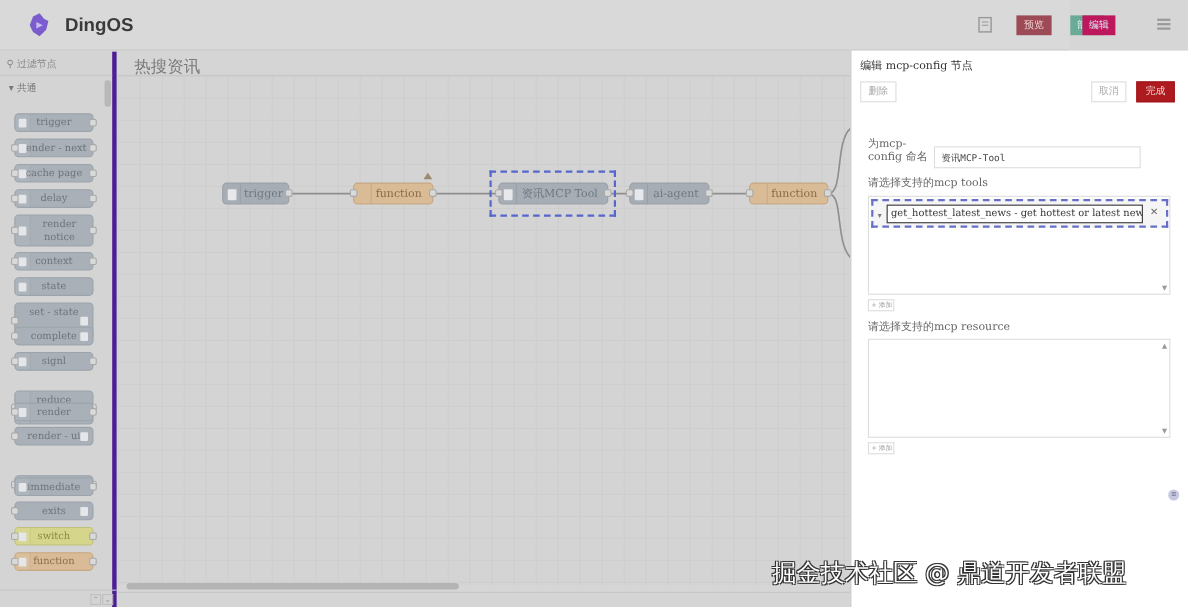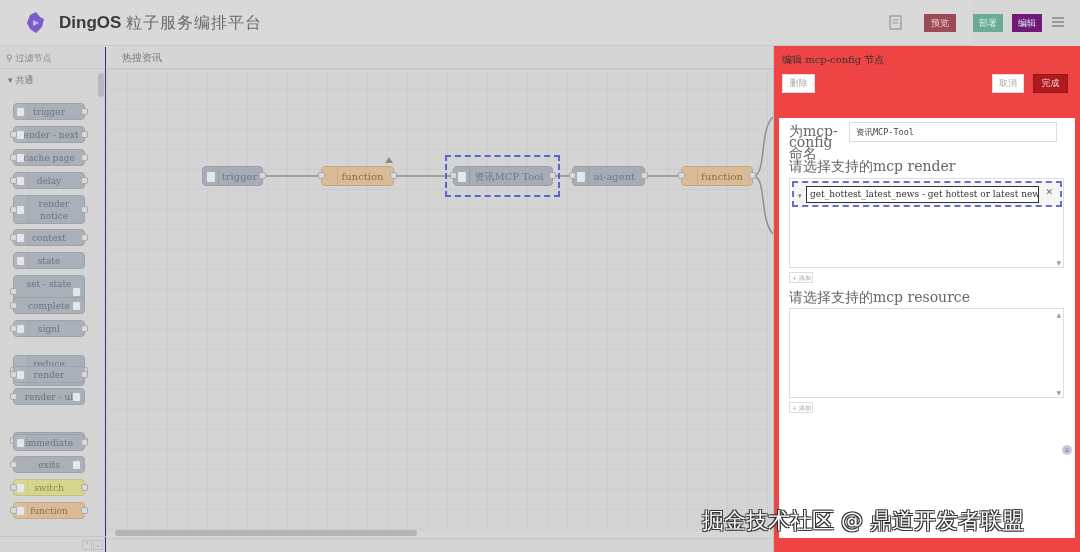--- a/index.html
+++ b/index.html
@@ -8,73 +8,73 @@
 
     
     .header { position: absolute; left: 0; top: 0; width: 972px; height: 46px; background: #d9d9d9; border-bottom: 1px solid #c8c8c8; }
     .logo { position: absolute; left: 24px; top: 11px; width: 22px; height: 24px; }
     .brand { position: absolute; left: 59px; top: 13px; font-family: "Liberation Sans", sans-serif; font-weight: bold; font-size: 17px; color: #3a3a3a; }
     .subtitle { position: absolute; left: 126px; top: 13px; font-size: 16px; color: #6a6a6a; letter-spacing: 1px; }
     .hdr-icon { position: absolute; left: 889px; top: 15px; width: 14px; height: 16px; }
     .hbtn { position: absolute; top: 14px; height: 18px; font-size: 9px; color: #f0d0d0; border: none; text-align: center; line-height: 18px; }
     .hbtn.red { left: 924px; width: 32px; background: #9c4a55; }
     .hbtn.green { left: 973px; width: 30px; background: #6aaa96; color: #d7efe6; }
-    .hbtn.blue { left: 1012px; width: 30px; background: #701a75; color: #d9ebf8; }
+    .hbtn.blue { left: 984px; width: 30px; background: #be185d; color: #d9ebf8; }
     .hamburger { position: absolute; left: 1052px; top: 17px; width: 12px; height: 11px; }
     .hamburger span { display: block; height: 2px; background: #9a9a9a; margin-bottom: 2px; }
 
     
-    .palette { position: absolute; left: 0; top: 47px; width: 106px; height: 505px; background: #d4d4d4; border-right: 1px solid #4c1d95; }
+    .palette { position: absolute; left: 0; top: 47px; width: 106px; height: 505px; background: #d4d4d4; border-right: 4px solid #4c1d95; }
     .filter { height: 22px; border-bottom: 1px solid #c8c8c8; font-size: 9px; color: #8a8a8a; padding: 5px 6px; }
     .cat { height: 22px; font-size: 9px; color: #777; padding: 5px 8px; }
     .pscroll { position: absolute; right: 1px; top: 26px; width: 6px; height: 24px; background: #b8b8b8; border-radius: 3px; }
     .pnode { position: absolute; left: 13px; width: 72px; border-radius: 4px; background: #a9b0b8; border: 1px solid #9ba3ab; font-size: 9px; color: #6d747c; text-align: center; }
     .pnode.yellow { background: #d5d58c; border-color: #c0c07a; color: #8a8a48; }
     .pnode.orange { background: #d9bc97; border-color: #c6a881; color: #8b6e4d; }
     .pnode .pi { position: absolute; left: 0; top: 0; bottom: 0; width: 14px; border-right: 1px solid rgba(0,0,0,0.06); background: rgba(255,255,255,0.05); }
     .pnode .pi i { position: absolute; left: 3px; top: 50%; width: 7px; height: 8px; margin-top: -4px; background: #e4e6e9; border-radius: 1px; }
     .pnode .pr { position: absolute; right: 0; top: 0; bottom: 0; width: 14px; }
     .pnode .pr i { position: absolute; left: 3px; top: 50%; width: 7px; height: 8px; margin-top: -4px; background: #e4e6e9; border-radius: 1px; }
     .port { position: absolute; top: 50%; width: 7px; height: 7px; margin-top: -4px; background: #d9d9d9; border: 1px solid #a9a9a9; border-radius: 2px; }
     .port.l { left: -4px; } .port.r { right: -4px; }
     .pnode .lbl { display: block; }
     .palette-bottom { position: absolute; left: 0; bottom: 0; width: 106px; height: 16px; border-top: 1px solid #c5c5c5; }
     .palette-bottom .pb { position: absolute; top: 3px; width: 10px; height: 10px; border: 1px solid #c0c0c0; font-size: 7px; line-height: 8px; text-align: center; color: #999; }
 
     
     .tabs { position: absolute; left: 107px; top: 47px; width: 666px; height: 22px; background: #d5d5d5; border-bottom: 1px solid #c6c6c6; }
-    .tab { position: absolute; left: 15px; top: 4px; font-size: 10px; color: #7a7a7a; }
+    .tab { position: absolute; left: 15px; top: 4px; font-size: 15px; color: #7a7a7a; }
     .workspace { position: absolute; left: 107px; top: 69px; width: 666px; height: 463px;
       background-color: #d4d4d4;
       background-image: linear-gradient(#cdcdcd 1px, transparent 1px), linear-gradient(90deg, #cdcdcd 1px, transparent 1px);
       background-size: 20px 20px; }
     .hscroll { position: absolute; left: 115px; top: 530px; width: 302px; height: 6px; background: #b4b4b4; border-radius: 3px; }
     .ws-footer { position: absolute; left: 107px; top: 538px; width: 666px; height: 14px; background: #d5d5d5; border-top: 1px solid #c6c6c6; }
 
     .node { position: absolute; height: 20px; border-radius: 4px; font-size: 10px; text-align: center; line-height: 19px; }
     .node.gray { background: #a6adb5; border: 1px solid #98a0a8; color: #6f7780; }
     .node.orange { background: #d9bb95; border: 1px solid #c5a680; color: #8a6c4a; }
     .node .ni { position: absolute; left: 0; top: 0; bottom: 0; width: 16px; border-right: 1px solid rgba(0,0,0,0.08); }
     .node .ni i { position: absolute; left: 4px; top: 5px; width: 8px; height: 10px; background: #e6e8eb; border-radius: 1px; }
     .warn { position: absolute; width: 0; height: 0; border-left: 4px solid transparent; border-right: 4px solid transparent; border-bottom: 6px solid #9a8a70; }
     .selbox { position: absolute; border: 2px dashed #5566cc; }
 
     
-    .editor { position: absolute; left: 773px; top: 46px; width: 307px; height: 506px; background: #ef4444; border-left: 1px solid #c2c2c2; }
+    .editor { position: absolute; left: 773px; top: 46px; width: 307px; height: 506px; background: #ffffff; border-left: 1px solid #c2c2c2; }
     .ed-title { position: absolute; left: 8px; top: 7px; font-size: 10px; color: #333; }
     .ed-btn { position: absolute; height: 19px; font-size: 9px; line-height: 17px; text-align: center; border: 1px solid #ddd; background: #fff; color: #aaa; }
     .ed-btn.del { left: 8px; top: 28px; width: 33px; }
     .ed-btn.cancel { left: 218px; top: 28px; width: 32px; }
     .ed-btn.done { left: 259px; top: 28px; width: 35px; background: #ad1b1f; border-color: #9e1519; color: #f7d6d6; }
     .ed-tabs { position: absolute; left: 5px; top: 52px; width: 296px; height: 20px; border-bottom: 1px solid #ddd; }
     .ed-tab { position: absolute; left: 2px; top: 0; width: 118px; height: 21px; background: #fff; border: 1px solid #ddd; border-bottom: none; font-size: 9px; color: #444; padding: 4px 6px; }
     .ed-ticon { position: absolute; top: 2px; width: 16px; height: 16px; border: 1px solid #ddd; background: #fff; font-size: 9px; line-height: 14px; text-align: center; color: #777; }
     .ed-body { position: absolute; left: 5px; top: 72px; width: 296px; height: 420px; background: #fff; }
-    .f-label { position: absolute; font-size: 14px; color: #666; line-height: 11px; }
-    .f-input { position: absolute; left: 70px; top: 4px; width: 208px; height: 20px; border: 1px solid #ddd; background: #fff; font-family: "DejaVu Sans Mono", monospace; font-size: 8.5px; color: #444; padding: 4px 6px; }
+    .f-label { position: absolute; font-size: 10px; color: #666; line-height: 11px; }
+    .f-input { position: absolute; left: 70px; top: 15px; width: 188px; height: 20px; border: 1px solid #ddd; background: #fff; font-family: "DejaVu Sans Mono", monospace; font-size: 8.5px; color: #444; padding: 4px 6px; }
     .listbox { position: absolute; left: 10px; width: 275px; border: 1px solid #ddd; background: #fff; }
     .tool-row { position: absolute; left: 2px; top: 2px; width: 270px; height: 26px; border: 2px dashed #6570c6; background: #f5f5f5; }
     .tool-row .grip { position: absolute; left: 4px; top: 9px; font-size: 7px; color: #777; }
     .tool-select { position: absolute; left: 12px; top: 3px; width: 233px; height: 17px; border: 1px solid #333; background: #fff; font-size: 9px; color: #333; line-height: 15px; padding: 0 3px; white-space: nowrap; overflow: hidden; }
     .tool-remove { position: absolute; right: 7px; top: 4px; font-size: 9px; color: #666; }
     .sb-arrow { position: absolute; right: 2px; font-size: 6px; color: #999; }
     .add-btn { position: absolute; left: 10px; height: 11px; width: 24px; border: 1px solid #ddd; background: #fff; font-size: 6px; line-height: 9px; color: #999; padding-left: 2px; }
     .side-badge { position: absolute; left: 1062px; top: 445px; width: 10px; height: 10px; border-radius: 50%; background: #c5c8e0; font-size: 6px; text-align: center; line-height: 10px; color: #556; }
     .ed-footer { position: absolute; left: 5px; top: 488px; width: 296px; height: 18px; background: #f0f0f0; border-top: 1px solid #e0e0e0; }
     .enable-btn { position: absolute; left: 4px; top: 2px; width: 40px; height: 13px; border: 1px solid #ddd; background: #fafafa; font-size: 7px; color: #888; line-height: 11px; padding-left: 4px; }
@@ -83,21 +83,20 @@
   </style>
 </head>
 <body>
 
 <div class="header">
   <svg class="logo" viewBox="0 0 22 24">
     <path d="M6 4 L12 1 L16 6 L20 8 L18 16 L12 22 L6 18 L3 12 Z" fill="#7a5ccf"></path>
     <path d="M9 9 L15 12 L9 15 Z" fill="#c9b8f2"></path>
   </svg>
   <span class="brand">DingOS</span>
-  <span class="subtitle">粒子服务编排平台</span>
   <svg class="hdr-icon" viewBox="0 0 14 16">
     <rect x="1" y="1" width="11" height="13" fill="none" stroke="#999" stroke-width="1.3"></rect>
     <line x1="3.5" y1="5" x2="9.5" y2="5" stroke="#999"></line>
       <line x1="3.5" y1="8" x2="9.5" y2="8" stroke="#999"></line>
   </svg>
   <div class="hbtn red">预览</div>
   <div class="hbtn green">部署</div>
   <div class="hbtn blue">编辑</div>
   <div class="hamburger">
       <span></span>
@@ -317,21 +316,21 @@
   <div class="ed-title">编辑 mcp-config 节点</div>
   <div class="ed-btn del">删除</div>
   <div class="ed-btn cancel">取消</div>
   <div class="ed-btn done">完成</div>
 
 
   <div class="ed-body">
     <div class="f-label" style="left:10px;top:8px;width:60px;">为mcp-config 命名</div>
     <div class="f-input">资讯MCP-Tool</div>
 
-    <div class="f-label" style="left:10px;top:43px;">请选择支持的mcp render</div>
+    <div class="f-label" style="left:10px;top:43px;">请选择支持的mcp tools</div>
     <div class="listbox" style="top:60px;height:90px;">
       <div class="tool-row">
         <span class="grip">▾</span>
         <div class="tool-select">get_hottest_latest_news - get hottest or latest news from</div>
         <span class="tool-remove">✕</span>
       </div>
       <span class="sb-arrow" style="bottom:1px;">▼</span>
     </div>
     <div class="add-btn" style="top:154px;">+ <span>添加</span></div>
 

